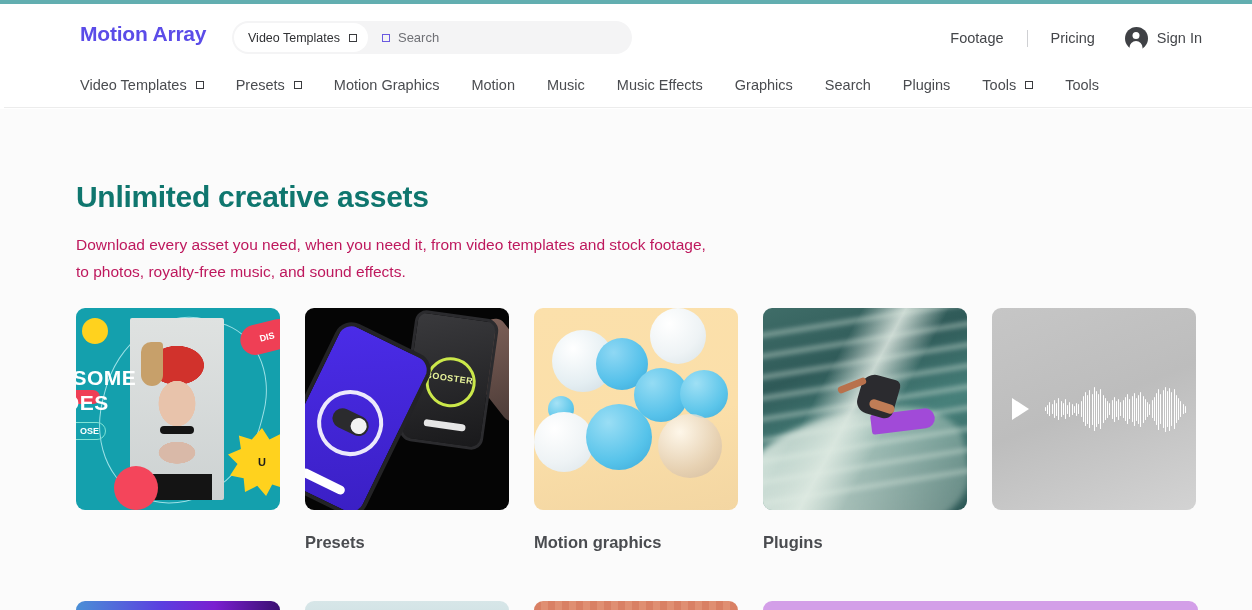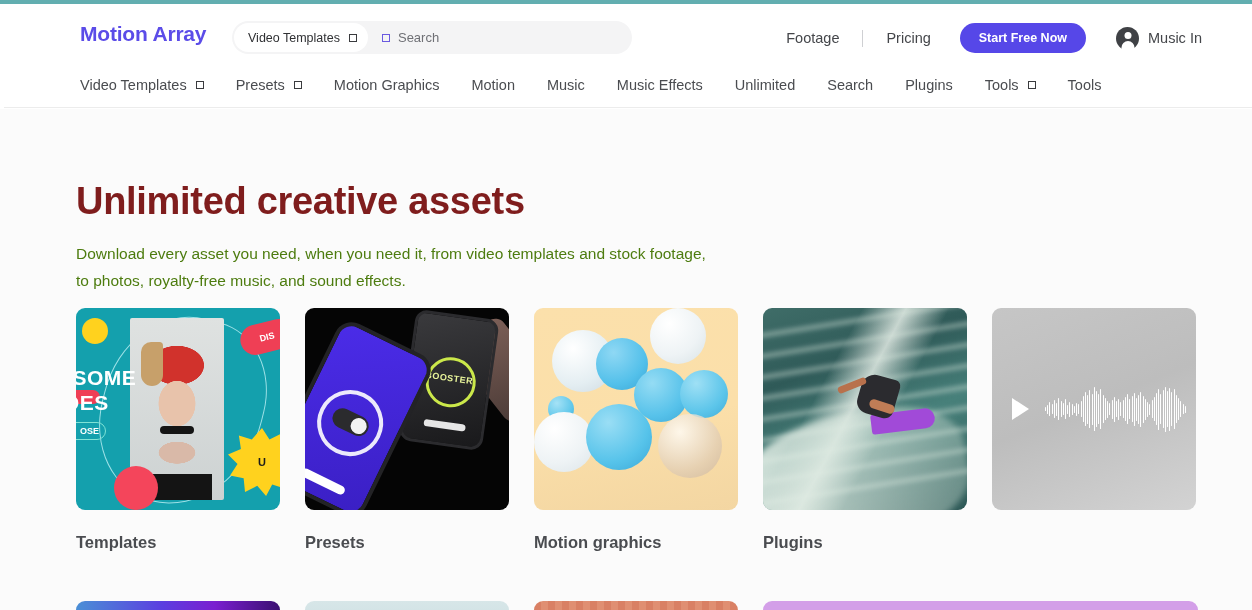--- a/index.html
+++ b/index.html
@@ -197,31 +197,31 @@
     background: #fbfbfb;
     overflow: hidden;
   }
 
   #section-head {
     position: absolute;
     left: 76px;
     top: 71px;
   }
   #page-title {
-    font-size: 38px;
+    font-size: 30px;
     font-weight: bold;
-    color: #7f1d1d;
+    color: #0f766e;
     letter-spacing: -0.3px;
     white-space: nowrap;
   }
   #page-subtitle {
     margin-top: 17px;
     font-size: 15.5px;
     line-height: 27px;
-    color: #4d7c0f;
+    color: #be185d;
     max-width: 640px;
   }
 
   
   #card-grid {
     position: absolute;
     left: 76px;
     top: 199px;
     width: 1122px;
     display: flex;
@@ -514,24 +514,23 @@
       <div id="search-field">
         <span class="sq-icon purple"></span>
         <span id="search-placeholder">Search</span>
       </div>
     </div>
 
     <div id="header-right">
       <span class="hr-link">Footage</span>
       <span id="hdr-divider"></span>
       <span class="hr-link">Pricing</span>
-      <div id="cta-button">Start Free Now</div>
       <div id="signin-wrap">
         <span id="avatar-icon"></span>
-        <span id="signin-label">Music In</span>
+        <span id="signin-label">Sign In</span>
       </div>
     </div>
 
   </div>
 
   <div id="main-nav">
       <div class="nav-item">
         <span class="nav-label">Video Templates</span>
         <span class="sq-icon"></span>
       </div>
@@ -545,21 +544,21 @@
       <div class="nav-item">
         <span class="nav-label">Motion</span>
       </div>
       <div class="nav-item">
         <span class="nav-label">Music</span>
       </div>
       <div class="nav-item">
         <span class="nav-label">Music Effects</span>
       </div>
       <div class="nav-item">
-        <span class="nav-label">Unlimited</span>
+        <span class="nav-label">Graphics</span>
       </div>
       <div class="nav-item">
         <span class="nav-label">Search</span>
       </div>
       <div class="nav-item">
         <span class="nav-label">Plugins</span>
       </div>
       <div class="nav-item">
         <span class="nav-label">Tools</span>
         <span class="sq-icon"></span>
@@ -588,21 +587,20 @@
             <div class="top"></div>
           </div>
           <div class="red-blob"></div>
           <div class="txt1">ESOME</div>
           <div class="txt2">DES</div>
           <div class="pill">OSE</div>
           <div class="badge-pink">DIS</div>
           <div class="star-burst">U</div>
           <div class="stamp"></div>
         </div>
-        <div class="card-label">Templates</div>
       </div>
       <div class="card">
         <div class="card-thumb t-presets">
           <div class="phone-c"></div>
           <div class="phone-b">
             <div class="ring2"></div>
             <div class="word">BOOSTER</div>
             <div class="btn2"></div>
           </div>
           <div class="phone-a">

